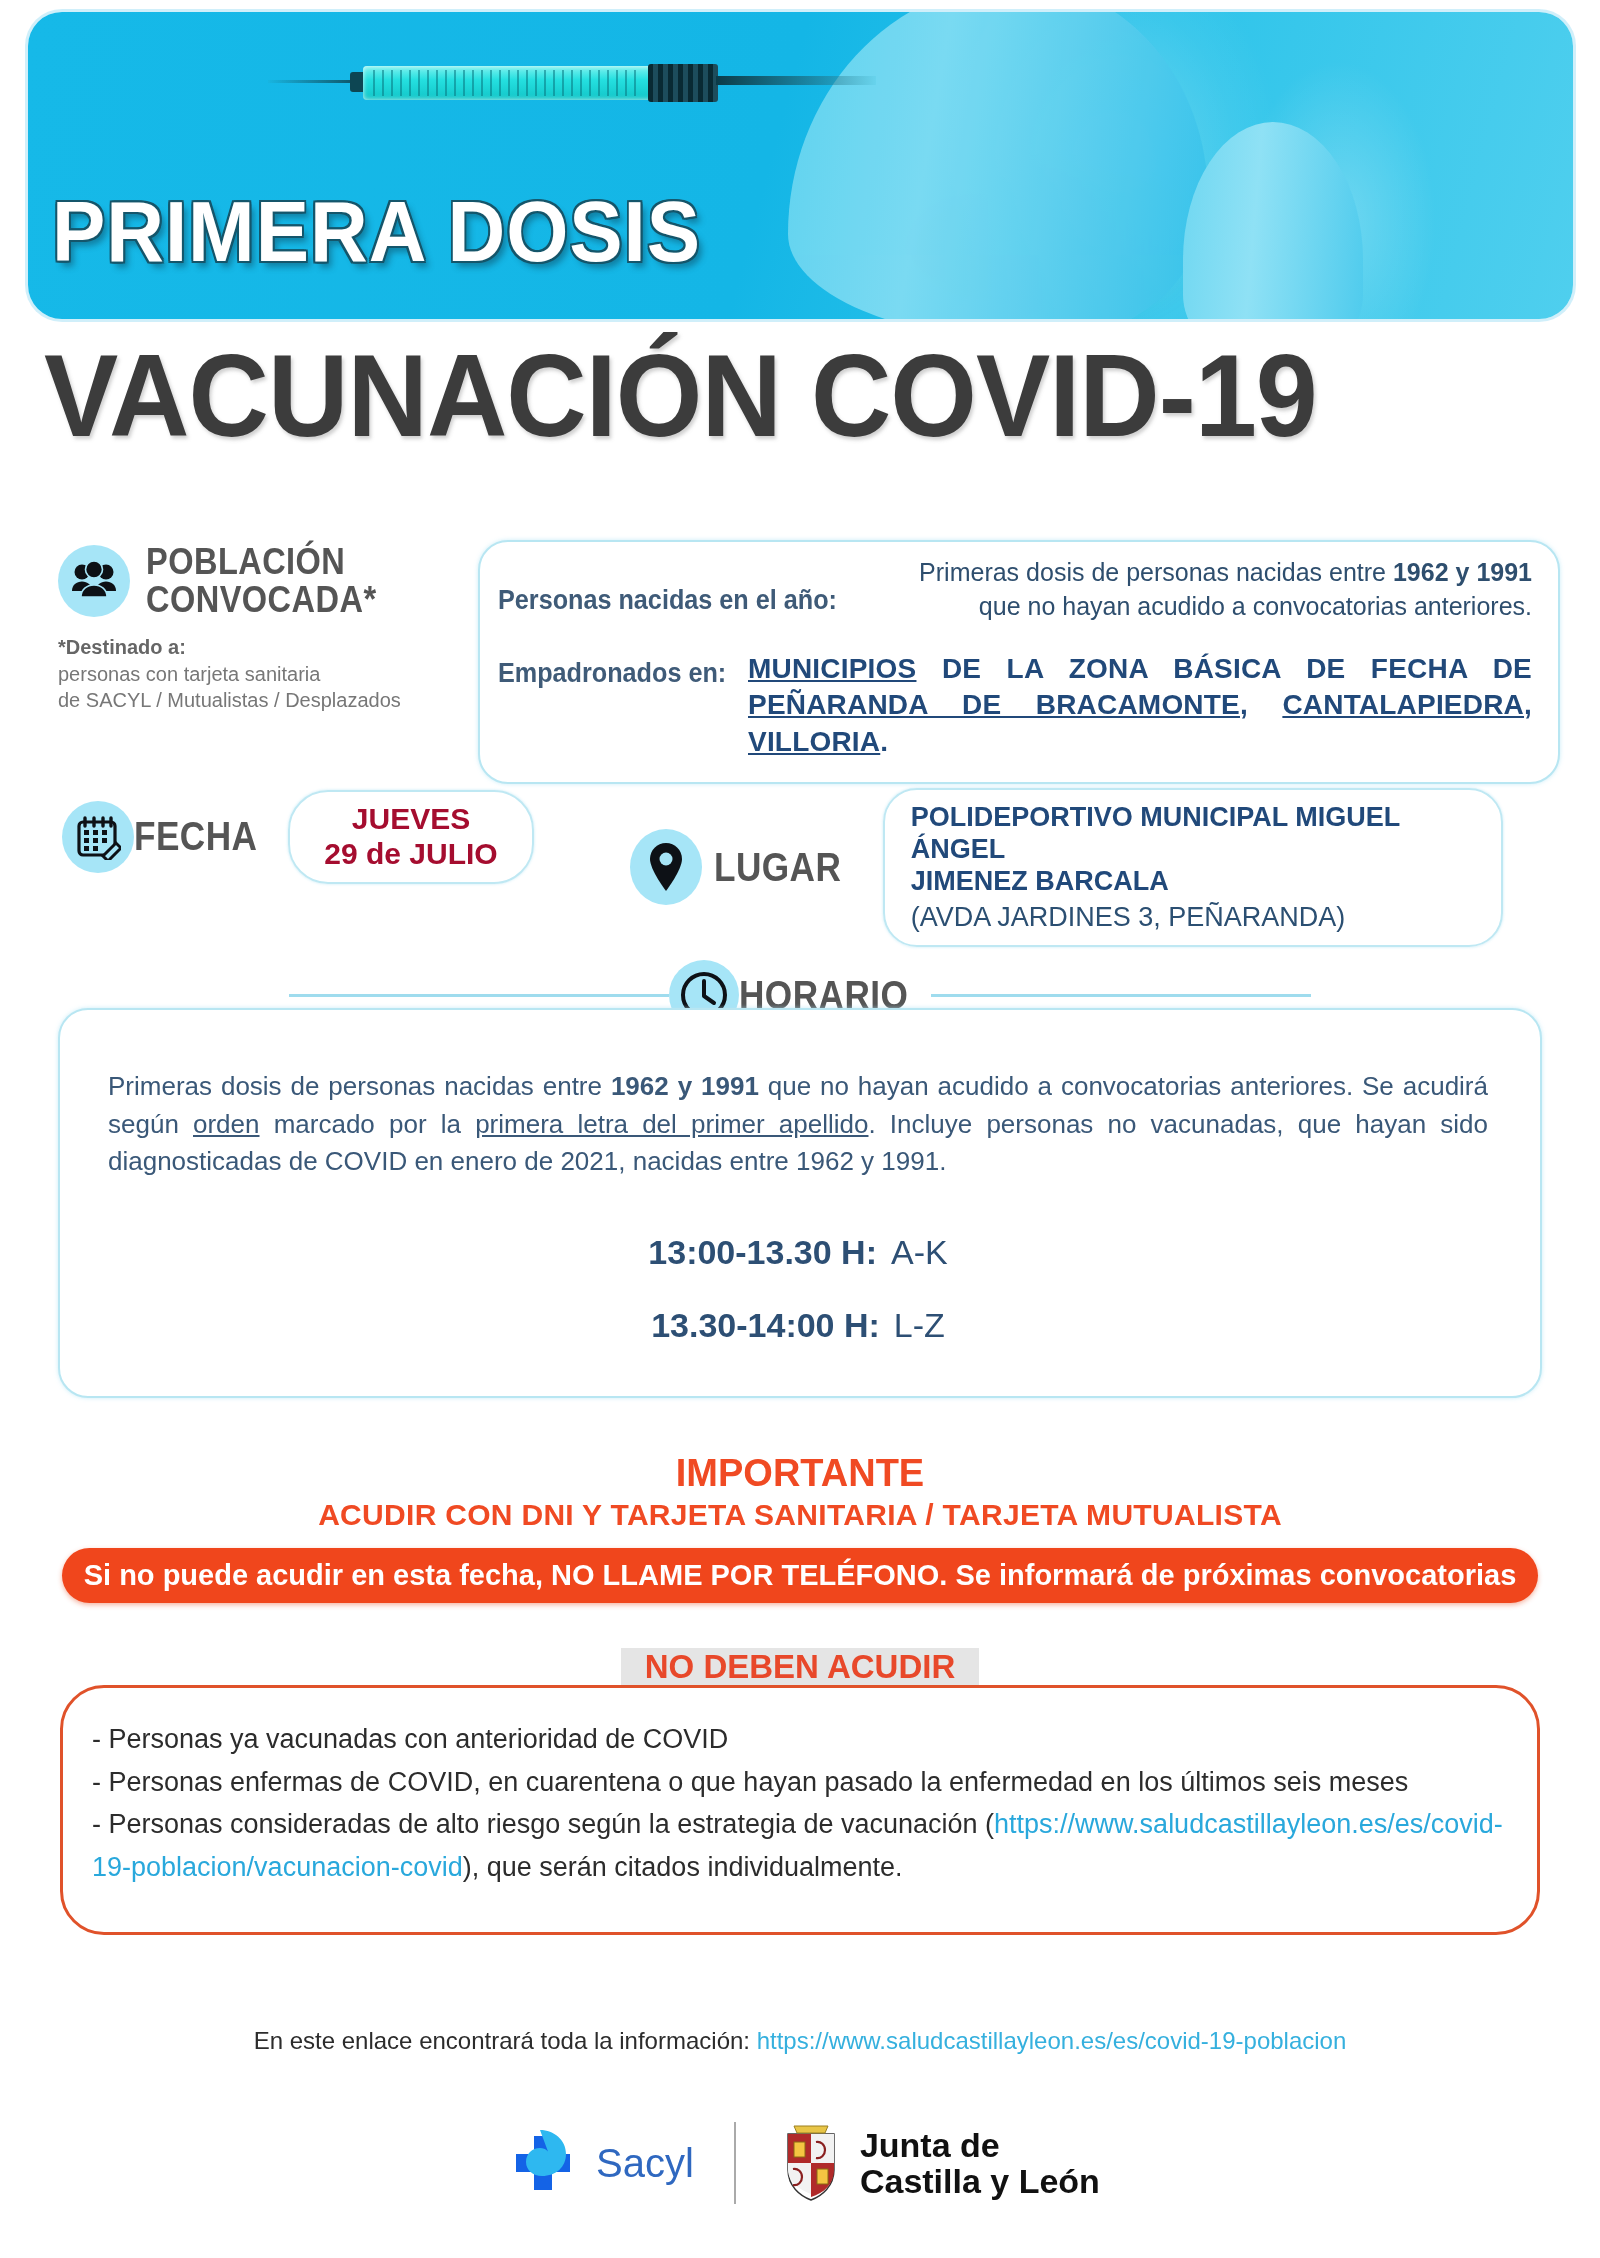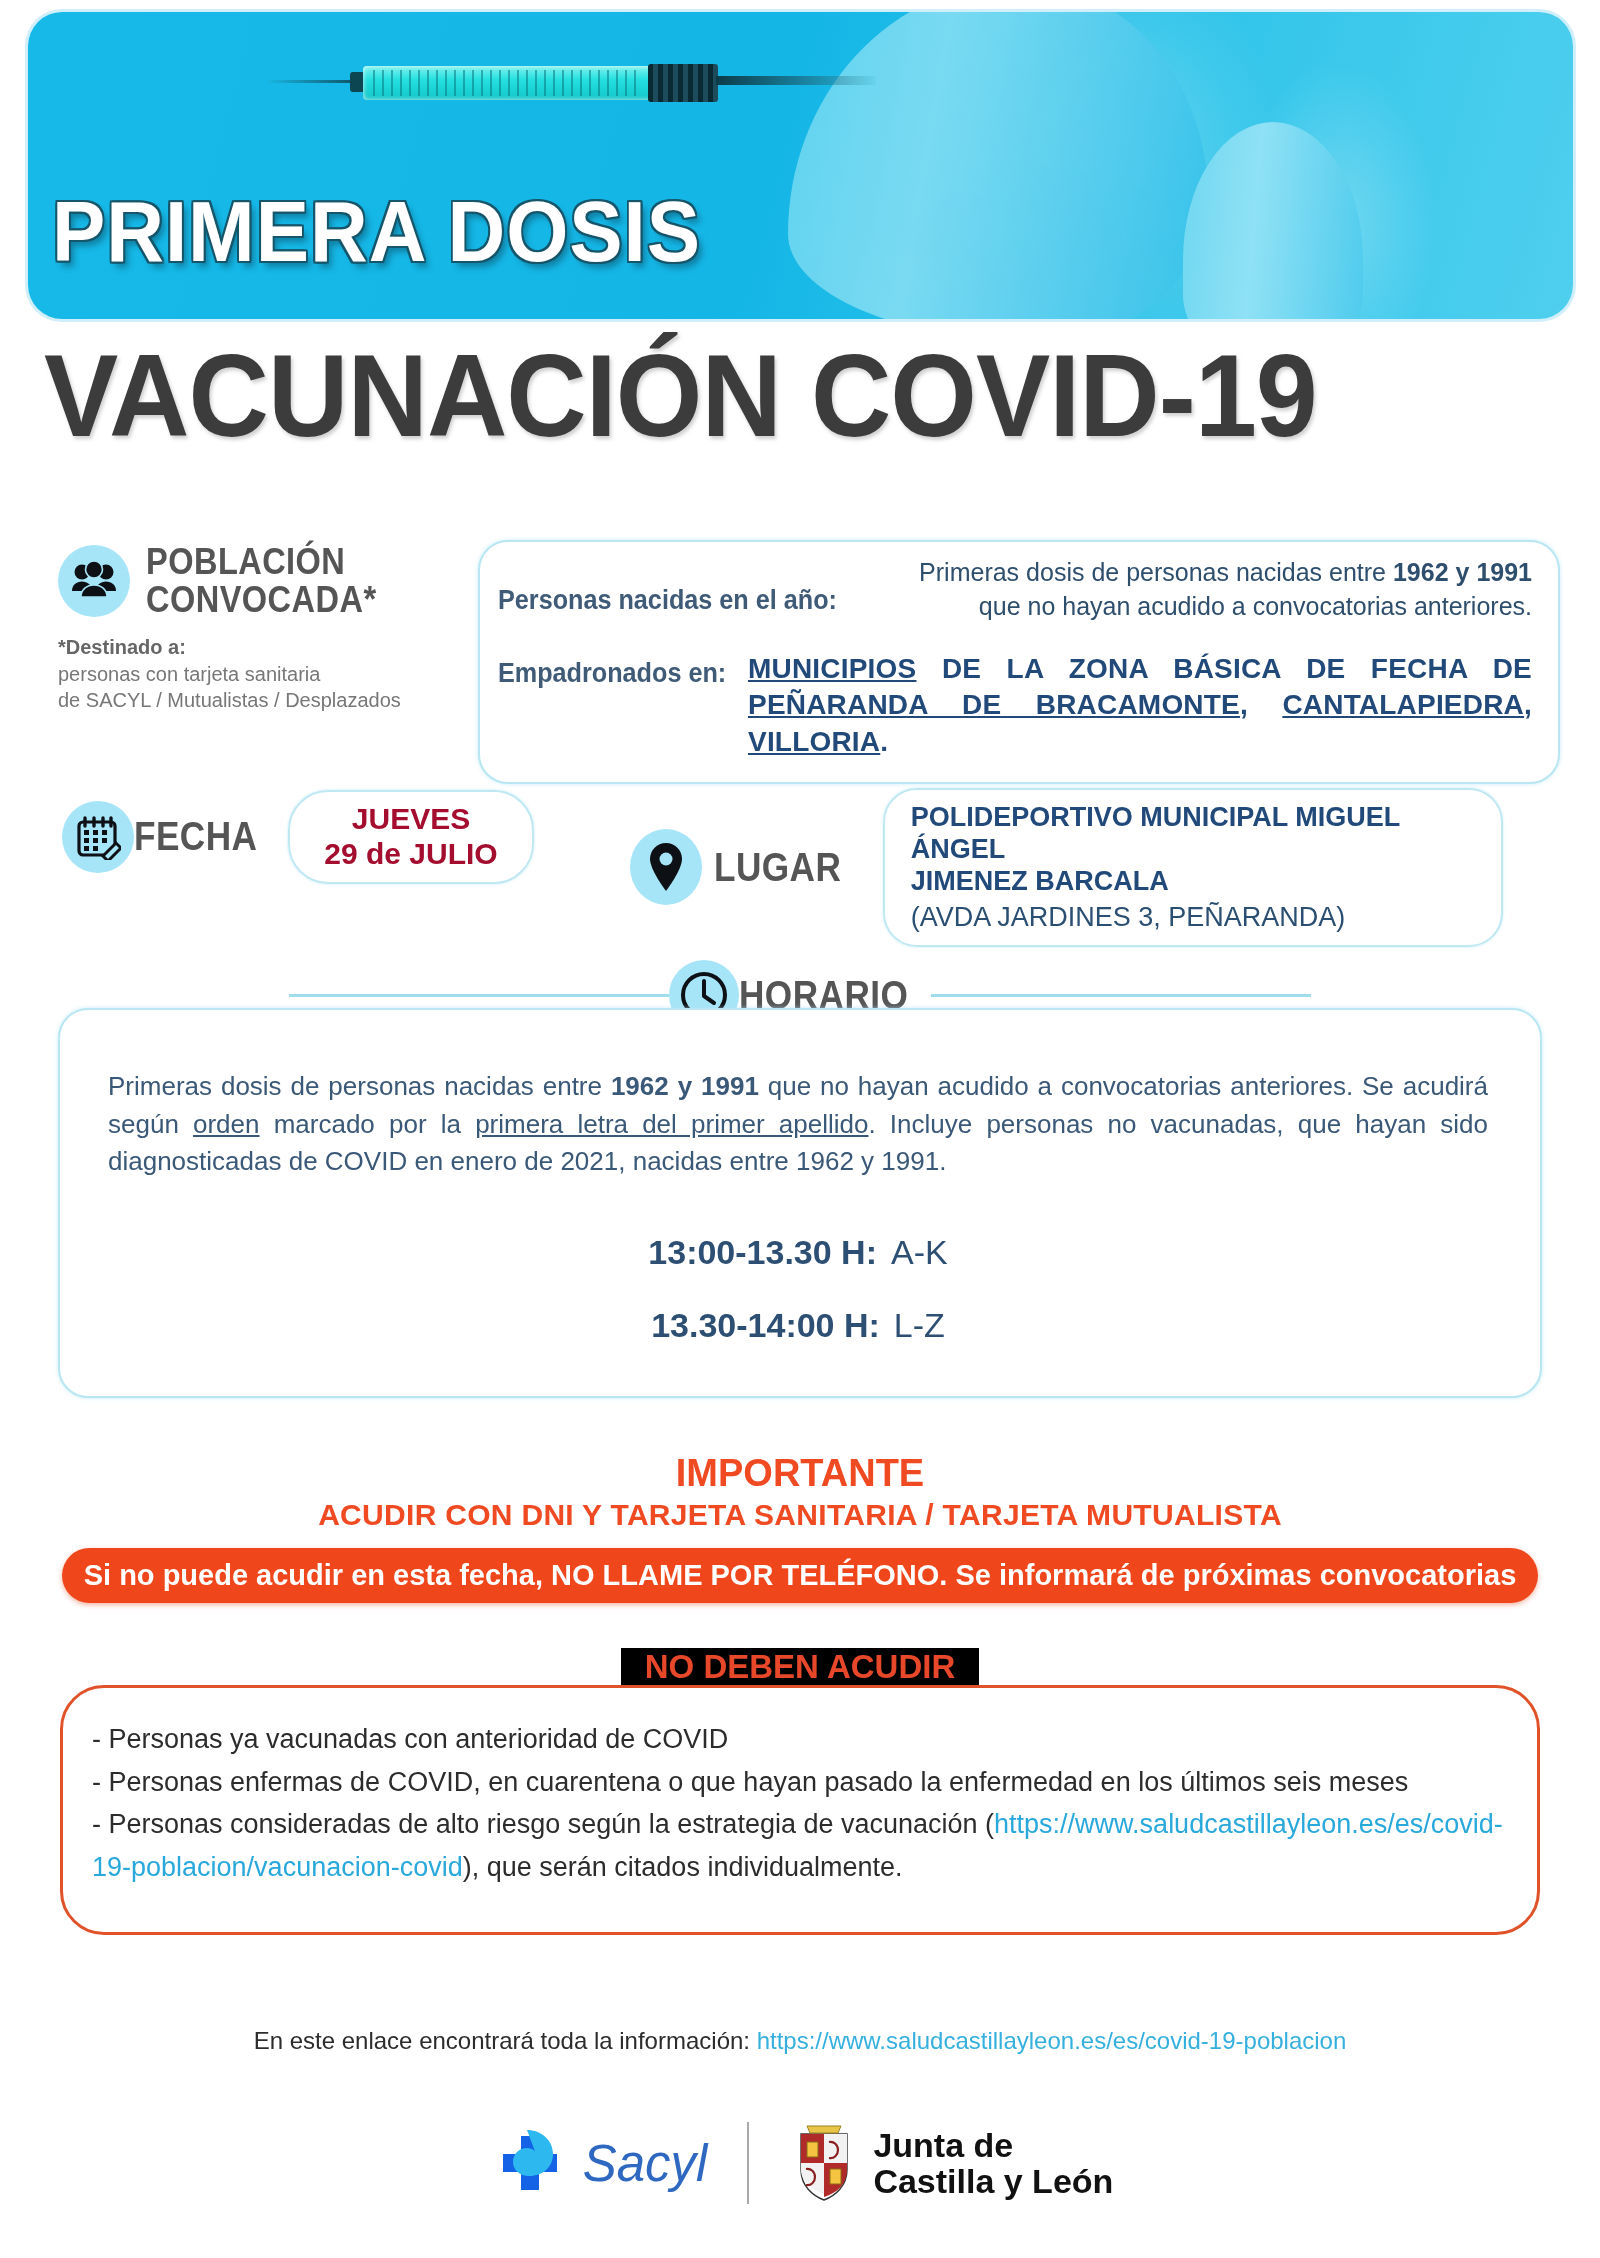--- a/index.html
+++ b/index.html
@@ -359,21 +359,21 @@
     border-radius: 44px;
   }
   .nodeben-title {
     position: absolute; left: 0; top: 1648px; width: 1600px;
     text-align: center;
     font-family: "Liberation Sans Narrow", "Liberation Sans", sans-serif;
     font-weight: 700; font-size: 33px; color: #e8482a;
     background: transparent;
   }
   .nodeben-title span {
-    background: #000000;
+    background: #e5e5e5;
     padding: 0 24px;
   }
   .nodeben-list {
     position: absolute; left: 92px; top: 1718px; width: 1420px;
     font-size: 27px; color: #2c2c2c; line-height: 1.58;
   }
   .nodeben-list .lnk { color: #29a8dc; }
 
   
   .footer-link {
@@ -382,21 +382,21 @@
   }
   .footer-link .lnk { color: #35b0de; }
 
   .logos {
     position: absolute; left: 0; top: 2118px; width: 1600px;
     display: flex; align-items: center; justify-content: center; gap: 40px;
   }
   .sacyl { display: flex; align-items: center; gap: 10px; }
   .sacyl-text {
     font-family: "Liberation Sans", sans-serif;
-    font-size: 51px; color: #2f68c0; font-weight: 400; font-style: italic;
+    font-size: 40px; color: #2f68c0; font-weight: 400;
   }
   .divider-bar { width: 2px; height: 82px; background: #aaaaaa; }
   .jcyl { display: flex; align-items: center; gap: 14px; }
   .jcyl-text {
     font-family: "Liberation Sans", sans-serif;
     font-size: 34px; color: #111111; font-weight: 700; line-height: 1.06;
     white-space: pre-line;
   }
 </style>
 </head>

